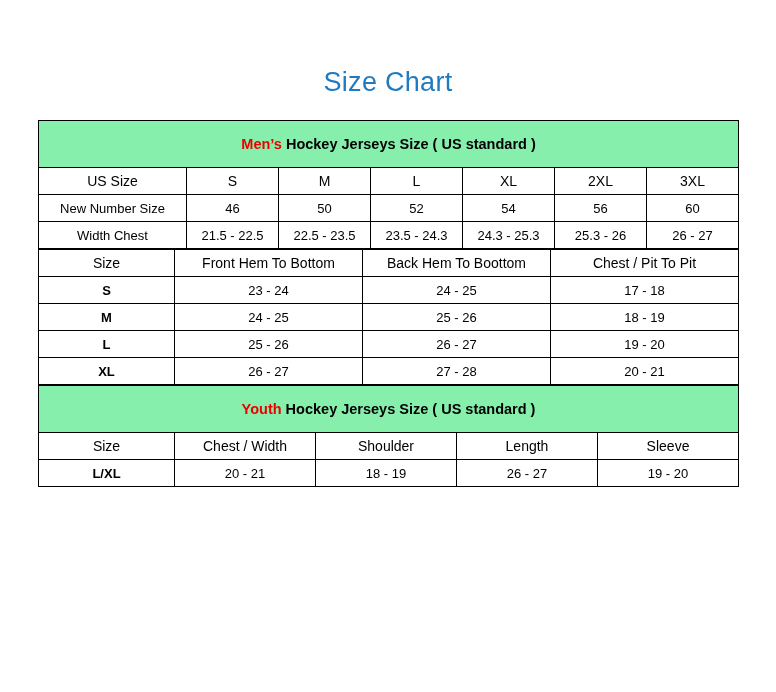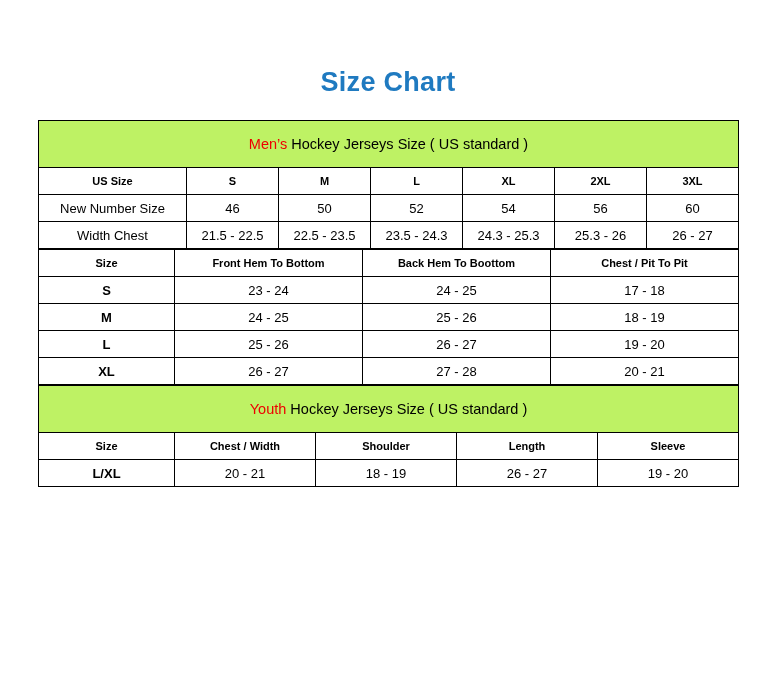--- a/index.html
+++ b/index.html
@@ -17,21 +17,21 @@
   .page {
     position: relative;
     width: 776px;
     height: 692px;
     box-sizing: border-box;
   }
   .title {
     text-align: center;
     color: #1f7ac0;
     font-size: 27px;
-    font-weight: bold;
+    font-weight: normal;
     letter-spacing: 0.3px;
     padding-top: 66px;
     padding-bottom: 0;
     line-height: 32px;
   }
   .tables {
     margin: 22px auto 0 auto;
     width: 700px;
   }
   table {
@@ -43,31 +43,31 @@
     border: 1px solid #000000;
     text-align: center;
     vertical-align: middle;
     font-size: 13px;
     font-weight: normal;
     height: 27px;
     padding: 1px 2px;
     box-sizing: border-box;
   }
   .section-header td {
-    background: #bef264;
-    font-weight: normal;
+    background: #86efac;
+    font-weight: bold;
     font-size: 14.5px;
     height: 47px;
   }
   .section-header .hl {
     color: #ee0000;
   }
   .col-head td {
-    font-weight: bold;
-    font-size: 11px;
+    font-weight: normal;
+    font-size: 14px;
     margin-top: 21px;
   }
   .rowlabel {
     font-weight: normal;
   }
   .bold-cell {
     font-weight: bold;
   }
   
   .men col.c0 { width: 148px; }

